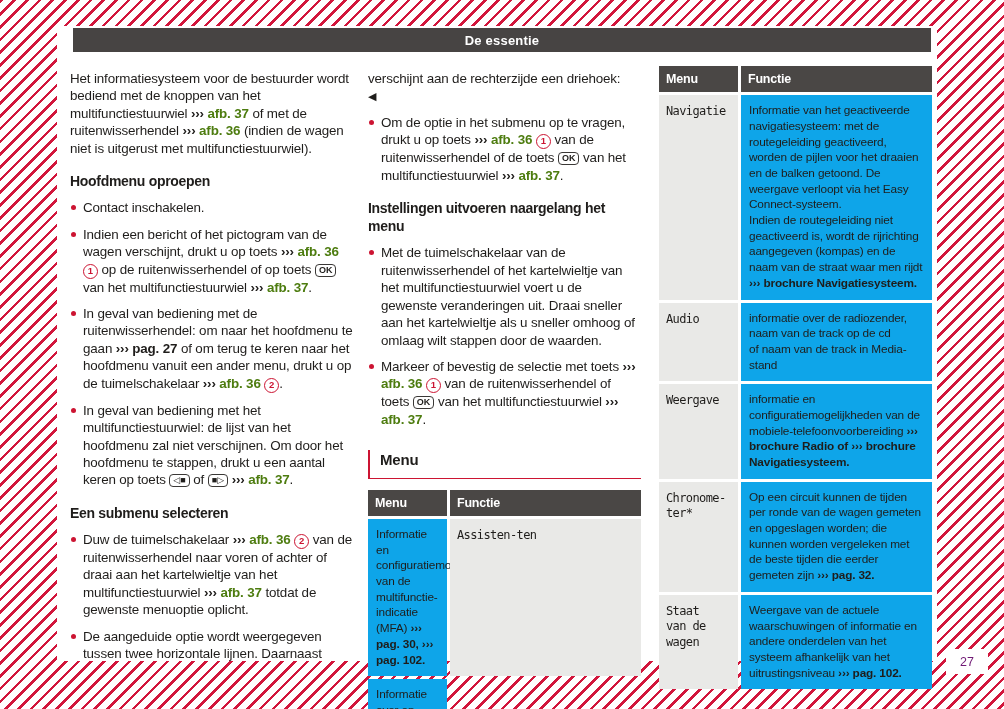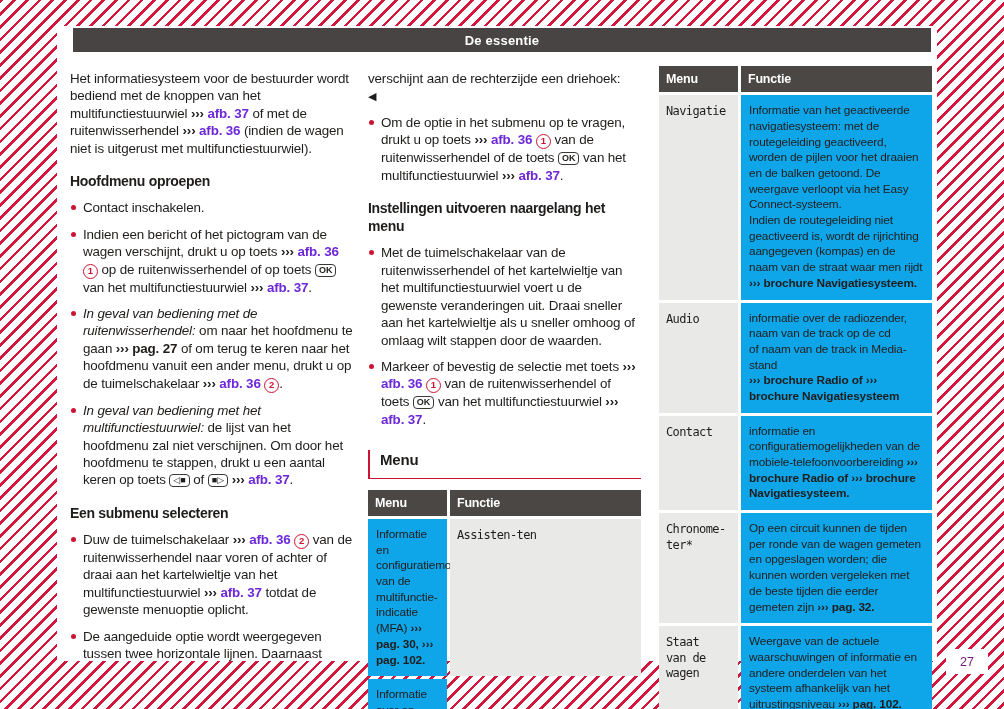--- a/index.html
+++ b/index.html
@@ -26,22 +26,22 @@
   .para{margin:0 0 9px;}
   .bullet{position:relative;padding-left:13px;margin:0 0 9px;}
   .bullet::before{
     content:"";position:absolute;left:1px;top:6px;width:5px;height:5px;
     border-radius:50%;background:#cc1432;
   }
   .h{font-weight:bold;font-size:14px;margin:15px 0 9px;letter-spacing:-0.3px;}
   
   .seg-n{}
   .seg-b{font-weight:bold;}
-  .seg-r{font-weight:bold;color:#6d28d9;}
-  .seg-i{font-style:italic;}
+  .seg-r{font-weight:bold;color:#4d7c0f;}
+  .seg-i{}
   .seg-k{
     display:inline-block;border:1px solid #3a3836;border-radius:4px;
     font-size:9px;font-weight:bold;line-height:11px;padding:0 3px;
     vertical-align:1px;background:#fff;letter-spacing:0;text-align:right;
   }
   .seg-c{
     display:inline-block;width:13px;height:13px;border:1px solid #cc1432;
     border-radius:50%;color:#cc1432;font-size:9.5px;font-weight:bold;
     line-height:12px;text-align:center;vertical-align:0px;background:#fff;
     letter-spacing:0;
@@ -116,23 +116,23 @@
 
   <div class="col col3">
     <div class="ref-table" style="margin-top:0;">
       <div class="th">Menu</div>
       <div class="th">Functie</div>
 
       <div class="menu-cell">Navigatie</div>
       <div class="fn-cell"><span class="seg-n">Informatie van het geactiveerde navigatiesysteem: met de routegeleiding geactiveerd, worden de pijlen voor het draaien en de balken getoond. De weergave verloopt via het Easy Connect-systeem.<br>Indien de routegeleiding niet geactiveerd is, wordt de rijrichting aangegeven (kompas) en de naam van de straat waar men rijdt </span><span class="seg-b">››› brochure Navigatiesysteem.</span></div>
 
       <div class="menu-cell">Audio</div>
-      <div class="fn-cell"><span class="seg-n">informatie over de radiozender,<br>naam van de track op de cd<br>of naam van de track in Media-stand<br></span><span class="seg-b">››› brochure Radio of ››› brochure Navigatiesysteem</span></div>
+      <div class="fn-cell"><span class="seg-n">informatie over de radiozender,<br>naam van de track op de cd<br>of naam van de track in Media-stand<br></span></div>
 
-      <div class="menu-cell">Contact</div>
+      <div class="menu-cell">Weergave</div>
       <div class="fn-cell"><span class="seg-n">informatie en configuratiemogelijkheden van de mobiele-telefoonvoorbereiding </span><span class="seg-b">››› brochure Radio of ››› brochure Navigatiesysteem.</span></div>
 
       <div class="menu-cell">Chronome-ter*</div>
       <div class="fn-cell"><span class="seg-n">Op een circuit kunnen de tijden per ronde van de wagen gemeten en opgeslagen worden; die kunnen worden vergeleken met de beste tijden die eerder gemeten zijn </span><span class="seg-b">››› pag. 32.</span></div>
 
       <div class="menu-cell">Staat van de wagen</div>
       <div class="fn-cell"><span class="seg-n">Weergave van de actuele waarschuwingen of informatie en andere onderdelen van het systeem afhankelijk van het uitrustingsniveau </span><span class="seg-b">››› pag. 102.</span></div>
     </div>
   </div>
 

